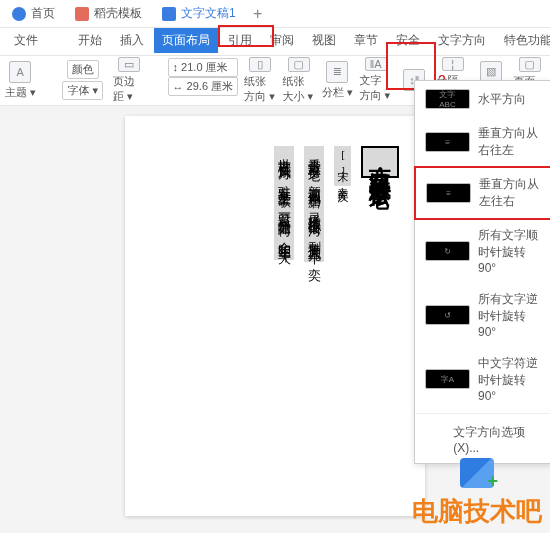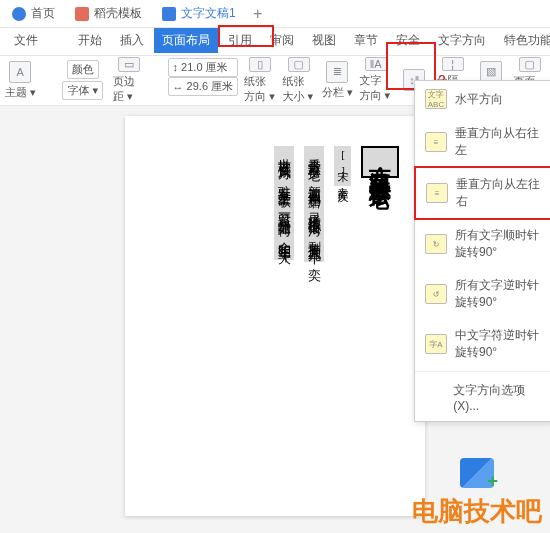--- a/index.html
+++ b/index.html
@@ -155,23 +155,23 @@
     color: #555;
   }
   .dd-item.highlight {
     border: 2px solid #e02020;
     margin: -1px;
   }
   .dd-sep {
     height: 1px; background: #eee; margin: 2px 0;
   }
   .dd-icon {
-    width: 22px; height: 20px;
+    width: 45px; height: 20px;
     border: 1px solid #bbb;
-    background: #fef9c3;
+    background: #000000;
     border-radius: 2px;
     flex-shrink: 0;
     display: flex; align-items: center; justify-content: center;
     font-size: 8px; color: #888;
   }
   .annot-3-label {
     position: absolute;
     left: 536px; top: 165px;
     color: #e02020;
     font-size: 14px;

